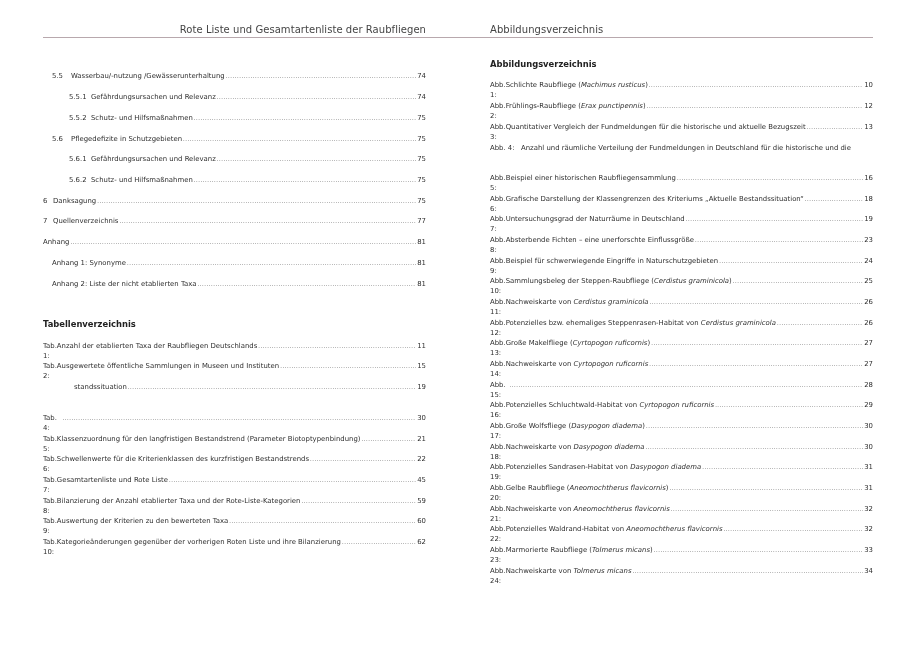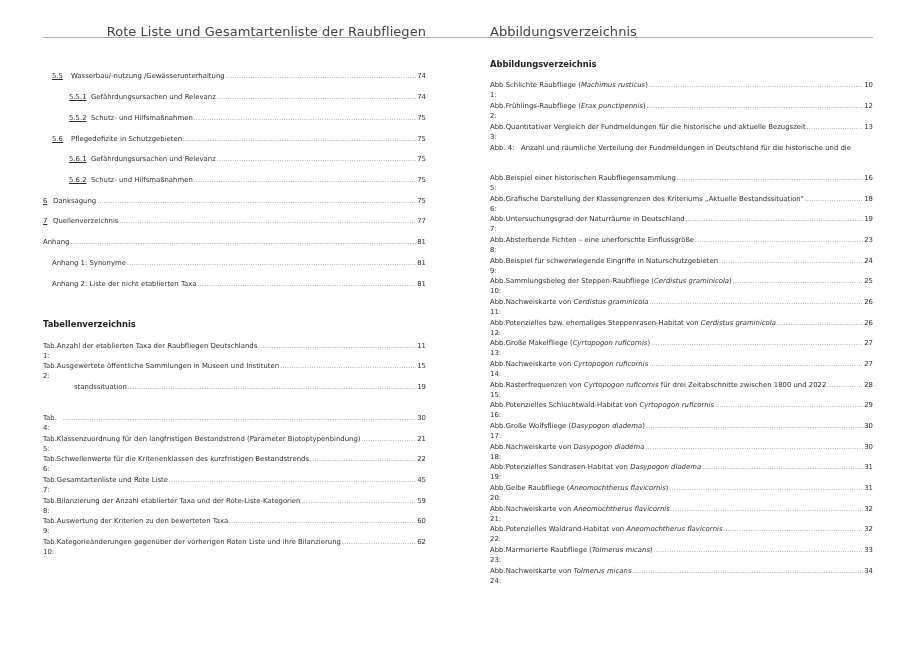--- a/index.html
+++ b/index.html
@@ -1,34 +1,34 @@
 <!DOCTYPE html>
 <html><head>
 <meta charset="utf-8">
 <style>
   html, body { margin: 0; padding: 0; background: #ffffff; }
   body {
     width: 916px; height: 648px; position: relative; overflow: hidden;
     font-family: "DejaVu Sans", "Liberation Sans", sans-serif;
     color: #2a2a2a;
   }
-  .hdr { position: absolute; top: 24px; font-size: 13px; color: #444; letter-spacing: 0.05px; }
+  .hdr { position: absolute; top: 24px; font-size: 10px; color: #444; letter-spacing: 0.05px; }
   .hdr-left { right: 490px; }
   .hdr-right { left: 490px; }
   .rule { position: absolute; top: 37px; left: 43px; width: 830px; height: 1px; background: #b8a8ad; }
 
   .col { position: absolute; }
   .col-left { left: 43px; width: 383px; }
   .col-right { left: 490px; width: 383px; }
 
   .sec-title { position: absolute; font-size: 8.4px; font-weight: bold; color: #222; }
 
   .entry { position: absolute; left: 0; right: 0; font-size: 6.9px; line-height: 10.4px; color: #2e2e2e; }
   .entry .row { display: flex; align-items: baseline; }
-  .entry .num { flex: none; text-decoration: underline; }
+  .entry .num { flex: none; }
   .entry .txt { flex: none; white-space: nowrap; }
   .entry .dots {
     flex: 1 1 auto; overflow: hidden; white-space: nowrap; margin: 0 1px;
     color: #555; letter-spacing: 0.6px; font-size: 5.2px;
   }
   .entry .dots::before { content: "........................................................................................................................................................................................................................................................................"; }
   .entry .pg { flex: none; text-align: right; }
   .lbl { display: inline-block; }
   .it { font-style: italic; }
 </style>
@@ -321,21 +321,20 @@
         <div class="row">
           <span class="lbl" style="width: 31px;">Abb. 14:</span>
           <span class="txt"><span>Nachweiskarte von </span><span class="it">Cyrtopogon ruficornis</span></span>
           <span class="dots"></span>
           <span class="pg">27</span>
         </div>
       </div>
       <div class="entry" style="top: 380px; left: 0px;">
         <div class="row">
           <span class="lbl" style="width: 31px;">Abb. 15:</span>
-          <span class="txt"><span>Rasterfrequenzen von </span><span class="it">Cyrtopogon ruficornis</span><span> für drei Zeitabschnitte zwischen 1800 und 2022</span></span>
           <span class="dots"></span>
           <span class="pg">28</span>
         </div>
       </div>
       <div class="entry" style="top: 400px; left: 0px;">
         <div class="row">
           <span class="lbl" style="width: 31px;">Abb. 16:</span>
           <span class="txt"><span>Potenzielles Schluchtwald-Habitat von </span><span class="it">Cyrtopogon ruficornis</span></span>
           <span class="dots"></span>
           <span class="pg">29</span>

